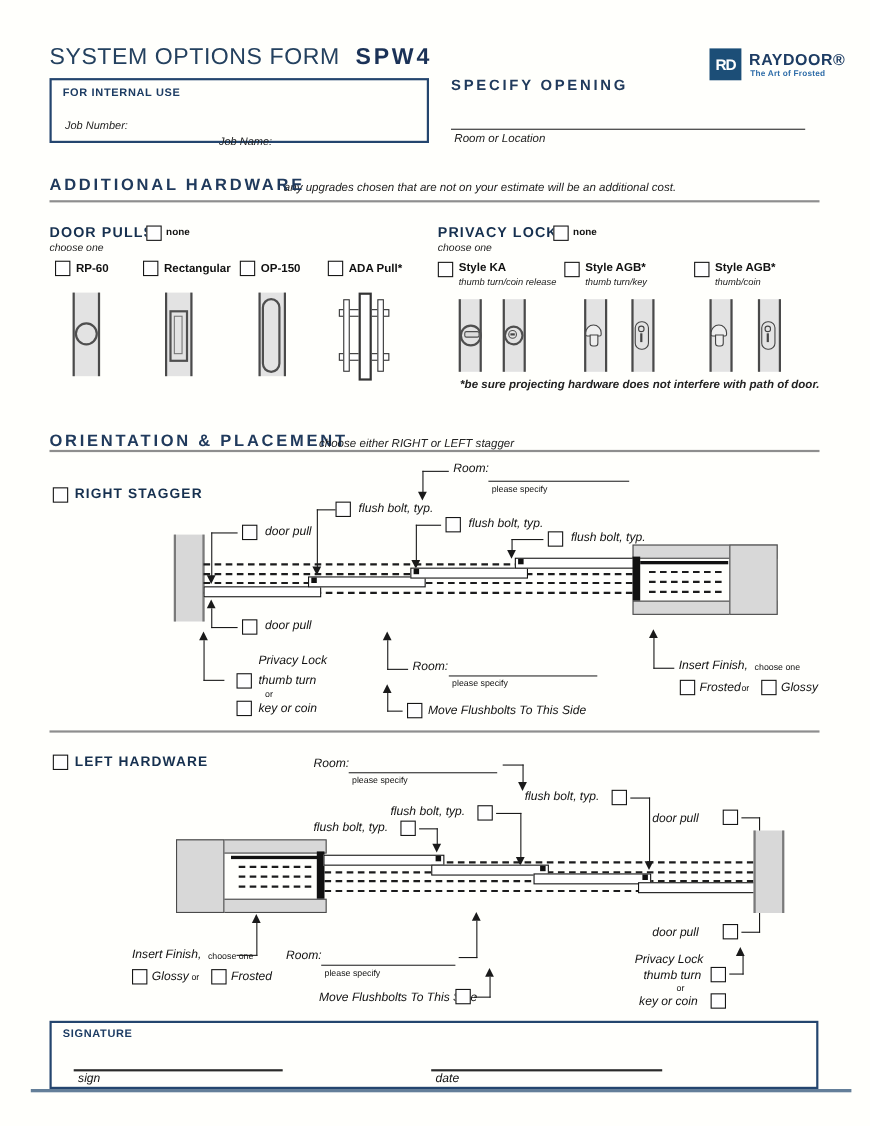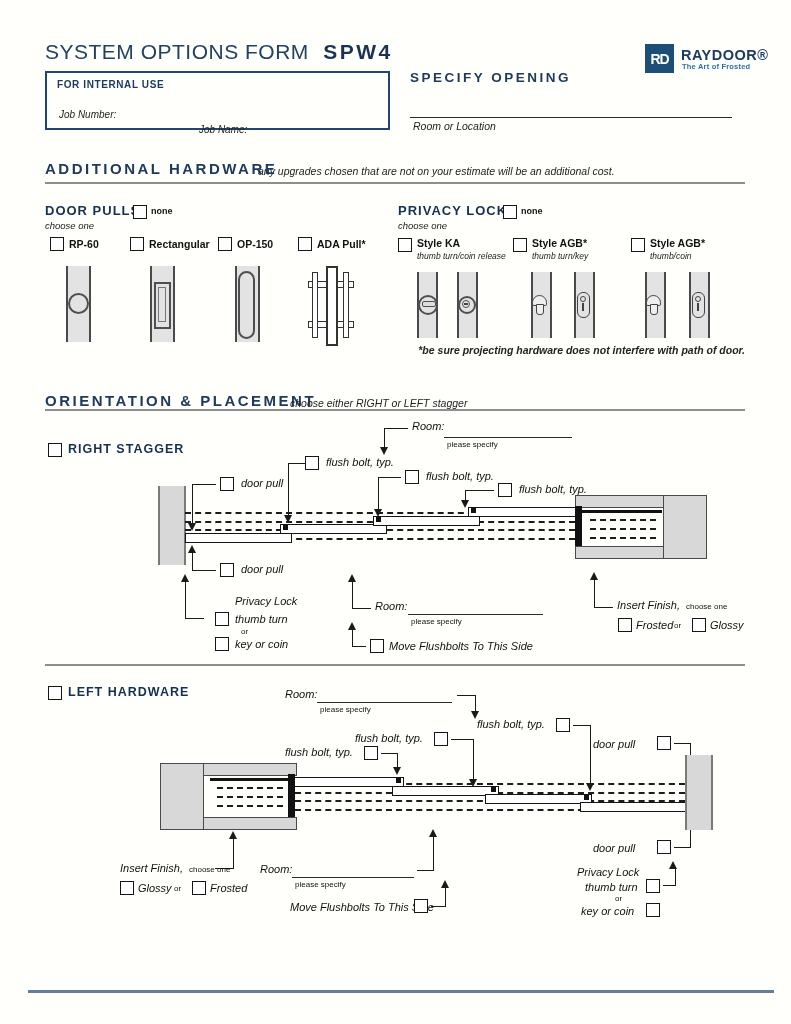--- a/index.html
+++ b/index.html
@@ -314,16 +314,23 @@
     <div class="abs lbl" style="left:532px;top:194px;">Privacy Lock</div>
     <div class="abs lbl" style="left:540px;top:209px;">thumb turn</div>
     <div class="abs cb" style="left:601px;top:207px;"></div>
     <div class="abs lbl-sm" style="left:570px;top:222px;">or</div>
     <div class="abs lbl" style="left:536px;top:233px;">key or coin</div>
     <div class="abs cb" style="left:601px;top:231px;"></div>
     <div class="abs el br" style="left:618px;top:197px;width:12px;height:16px;"></div>
     <div class="abs tri up" style="left:624px;top:189px;"></div>
   </div>
 
+  <div class="abs box-navy" style="left:45px;top:928px;width:695px;height:58px;">
+    <div class="abs h-small" style="left:10px;top:5px;">SIGNATURE</div>
+    <div class="abs fline" style="left:20px;top:42px;width:190px;border-top-width:2px;"></div>
+    <div class="abs lbl" style="left:24px;top:45px;">sign</div>
+    <div class="abs fline" style="left:345px;top:42px;width:210px;border-top-width:2px;"></div>
+    <div class="abs lbl" style="left:349px;top:45px;">date</div>
+  </div>
 
   <div class="abs" style="left:28px;top:990px;width:746px;height:3px;background:#647f99;"></div>
 
 </div>
 
 </body></html>

